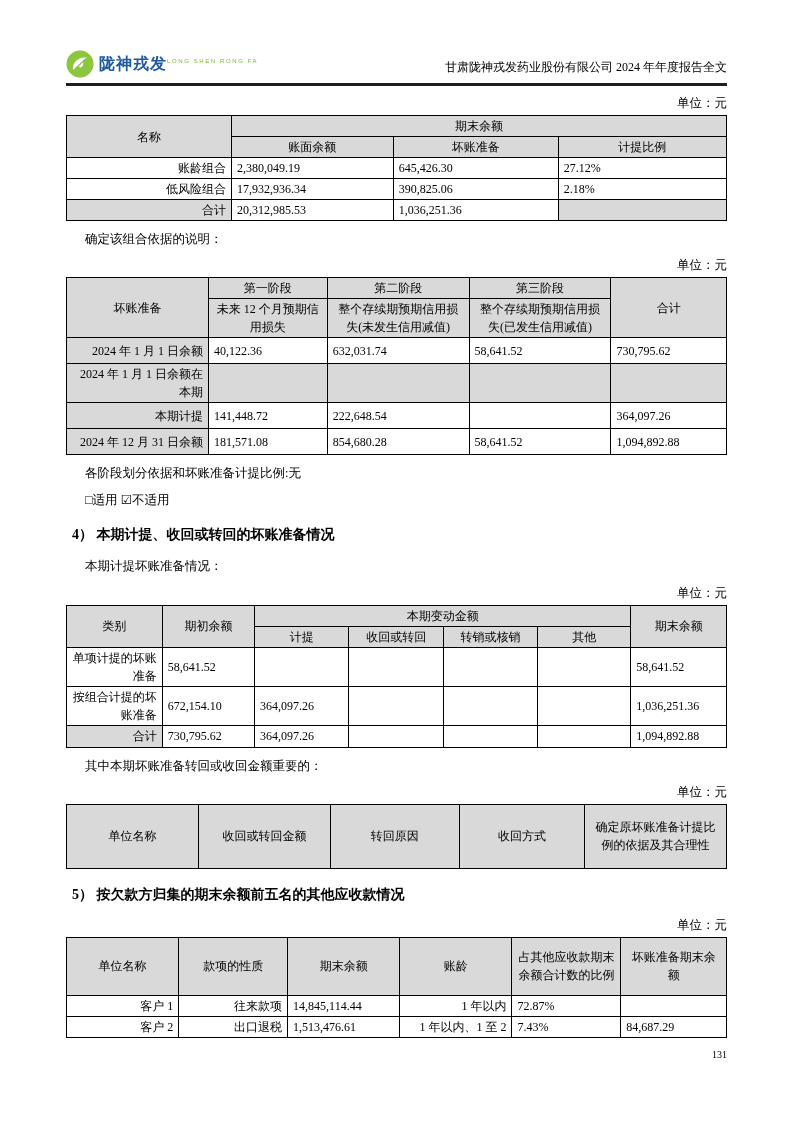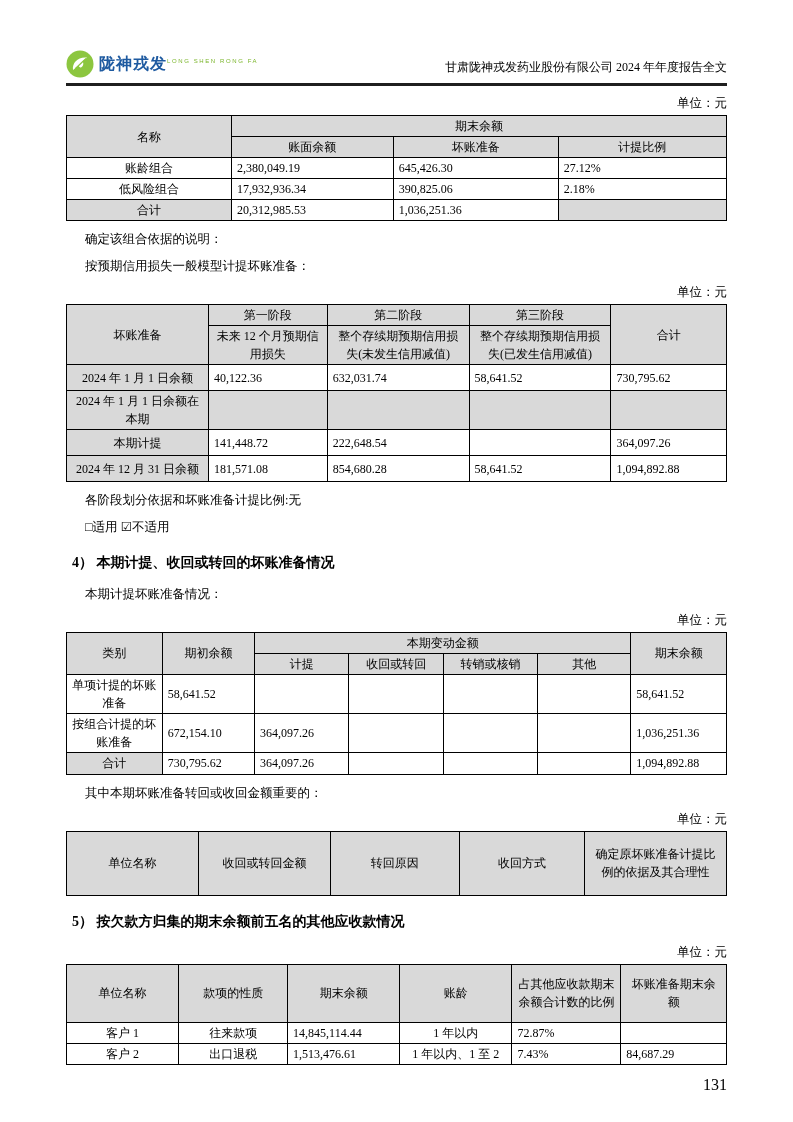--- a/index.html
+++ b/index.html
@@ -36,27 +36,27 @@
   .heading { font-size:14px; font-weight:bold; margin:17px 0 13px; padding-left:6px; }
 
   
   table { width:100%; border-collapse:collapse; table-layout:fixed; font-size:12px; }
   td {
     border:1px solid #000; padding:1px 5px; line-height:1.5;
     vertical-align:middle; overflow:hidden;
   }
   .hdr { background:#d9d9d9; text-align:center; }
   .shaded { background:#d9d9d9; }
-  .lbl { text-align:center;margin-top:16px; }
+  .lbl { text-align:right;margin-top:16px; }
   .num { text-align:left; }
   .h19 { height:19px; }
   .h22 { height:22px; }
   .h26 { height:26px; }
 
-  .page-number { text-align:right; font-size:16px; margin-top:11px; }
+  .page-number { text-align:right; font-size:10px; margin-top:11px; }
 </style>
 </head>
 <body>
 
 <div class="page">
 
   <div class="header">
     <div class="logo">
       <svg class="logo-mark" viewBox="0 0 28 28">
         <circle cx="14" cy="14" r="13.5" fill="#8cc63f"></circle>
@@ -107,21 +107,20 @@
       <tr>
         <td class="lbl shaded h19">合计</td>
         <td class="num h19">20,312,985.53</td>
         <td class="num h19">1,036,251.36</td>
         <td class="num shaded h19"></td>
       </tr>
     </tbody>
       </table>
 
     <p class="para">确定该组合依据的说明：</p>
-    <p class="para">按预期信用损失一般模型计提坏账准备：</p>
 
     <div class="unit">单位：元</div>
 
     <table>
       <colgroup>
           <col style="width:21.5%">
           <col style="width:18%">
           <col style="width:21.5%">
           <col style="width:21.5%">
           <col style="width:17.5%">

